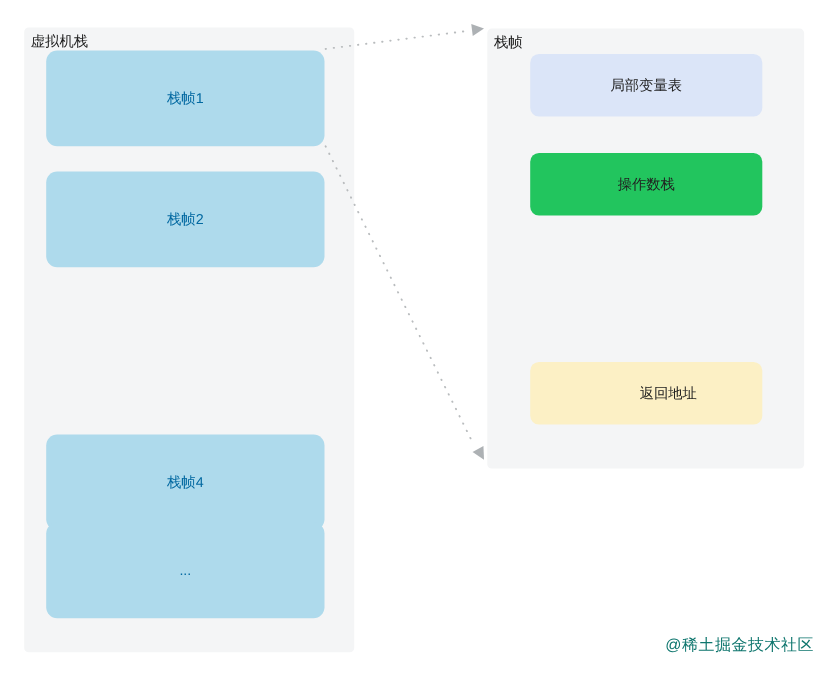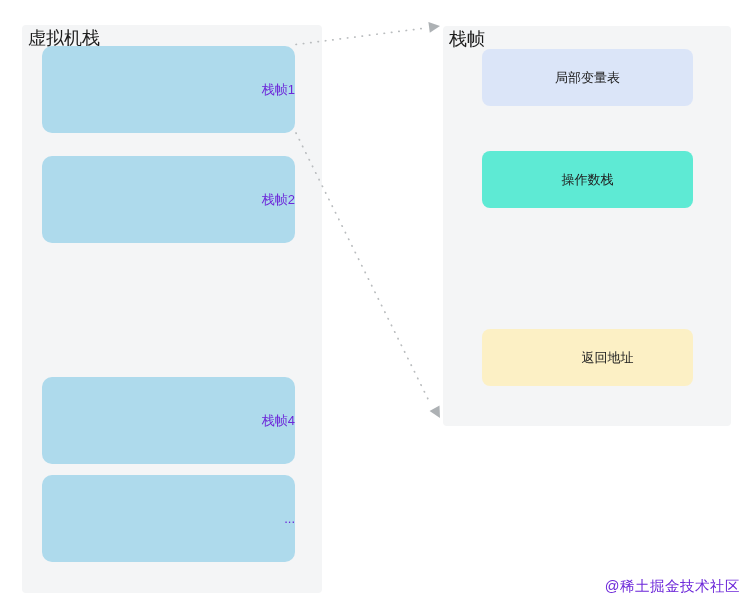--- a/index.html
+++ b/index.html
@@ -19,41 +19,41 @@
     position: absolute;
     background: #f4f5f6;
     border-radius: 4px;
   }
   .vm-panel   { left: 22px;  top: 25px; width: 300px; height: 568px; }
   .frame-panel{ left: 443px; top: 26px; width: 288px; height: 400px; }
   .panel-title {
     position: absolute;
     top: 4px;
     left: 6px;
-    font-size: 18px;
+    font-size: 13px;
     line-height: 18px;
     color: #1c1c1c;
     white-space: nowrap;
   }
   .frame {
     position: absolute;
     left: 20px;
     width: 253px;
     height: 87px;
     border-radius: 10px;
     display: flex;
     align-items: center;
-    justify-content: flex-end;
+    justify-content: center;
     font-size: 13px;
-    color: #6d28d9;
+    color: #0369a1;
   }
   .f1 { top: 21px; }
   .f2 { top: 131px; }
   .f3 { top: 241px; }
-  .f4 { top: 352px; }
+  .f4 { top: 370px; }
   .f5 { top: 450px; }
   .part {
     position: absolute;
     left: 39px;
     width: 211px;
     height: 57px;
     border-radius: 8px;
     display: flex;
     align-items: center;
     justify-content: center;
@@ -108,29 +108,29 @@
       <span>...</span>
     </div>
   </section>
 
   <section class="panel frame-panel" style="background-color: rgb(244, 245, 246);">
     <div class="panel-title">栈帧</div>
 
     <div class="part p1" style="background-color: rgb(219, 229, 248);">
       <span>局部变量表</span>
     </div>
-    <div class="part p2" style="background-color: #5eead4; margin-top: 12px;">
+    <div class="part p2" style="background-color: #22c55e;">
       <span>操作数栈</span>
     </div>
     <div class="part p4" style="background-color: rgb(252, 240, 197); padding-left: 40px;">
       <span>返回地址</span>
     </div>
   </section>
 
   <svg class="connectors" viewBox="0 0 753 615" xmlns="http://www.w3.org/2000/svg">
     <line x1="296" y1="44.5" x2="426" y2="28" style="stroke: rgb(185, 188, 190);"></line>
     <polygon points="440,26 429.8,32.8 428.4,21.9" style="fill: rgb(169, 173, 176);"></polygon>
     <line x1="296" y1="133" x2="430" y2="403" style="stroke: rgb(185, 188, 190);"></line>
     <polygon points="440,418 429.6,410.9 439.5,405.5" style="fill: rgb(169, 173, 176);"></polygon>
   </svg>
 
-  <div class="watermark" style="color: #6d28d9;">@稀土掘金技术社区</div>
+  <div class="watermark" style="color: #0f766e;">@稀土掘金技术社区</div>
 </div>
 
 </body></html>

